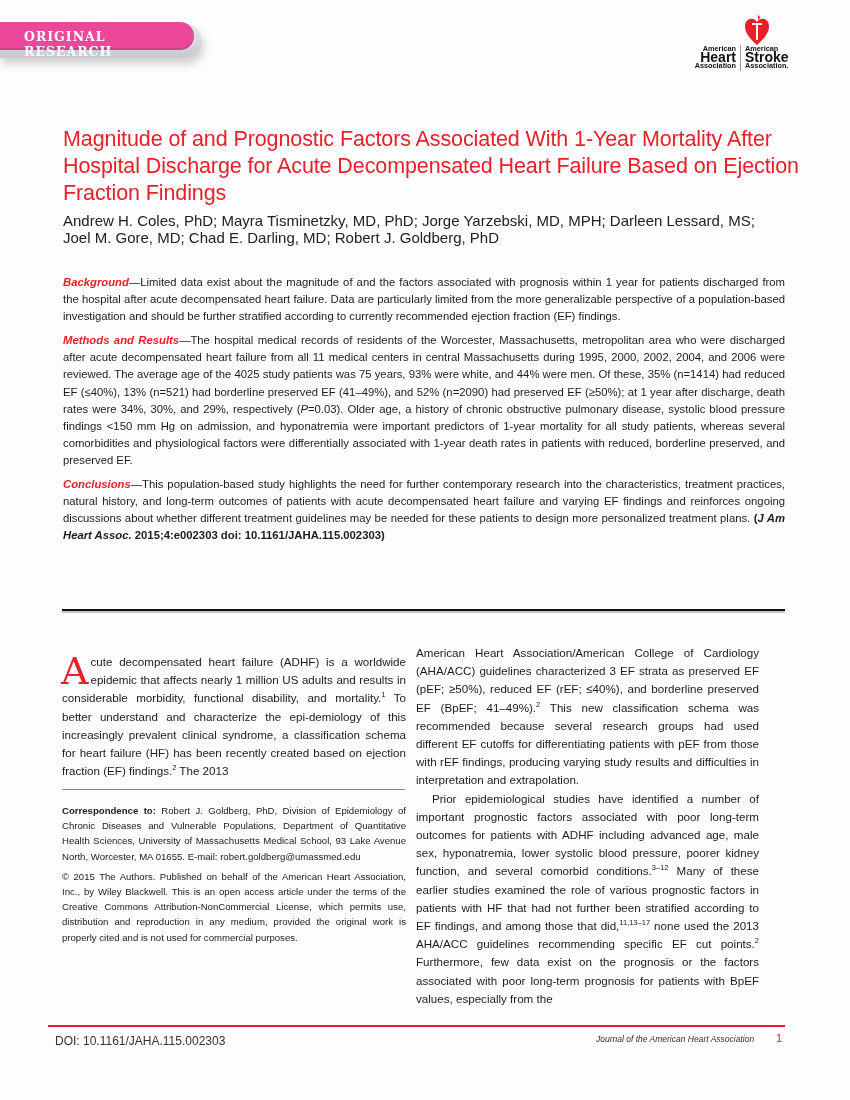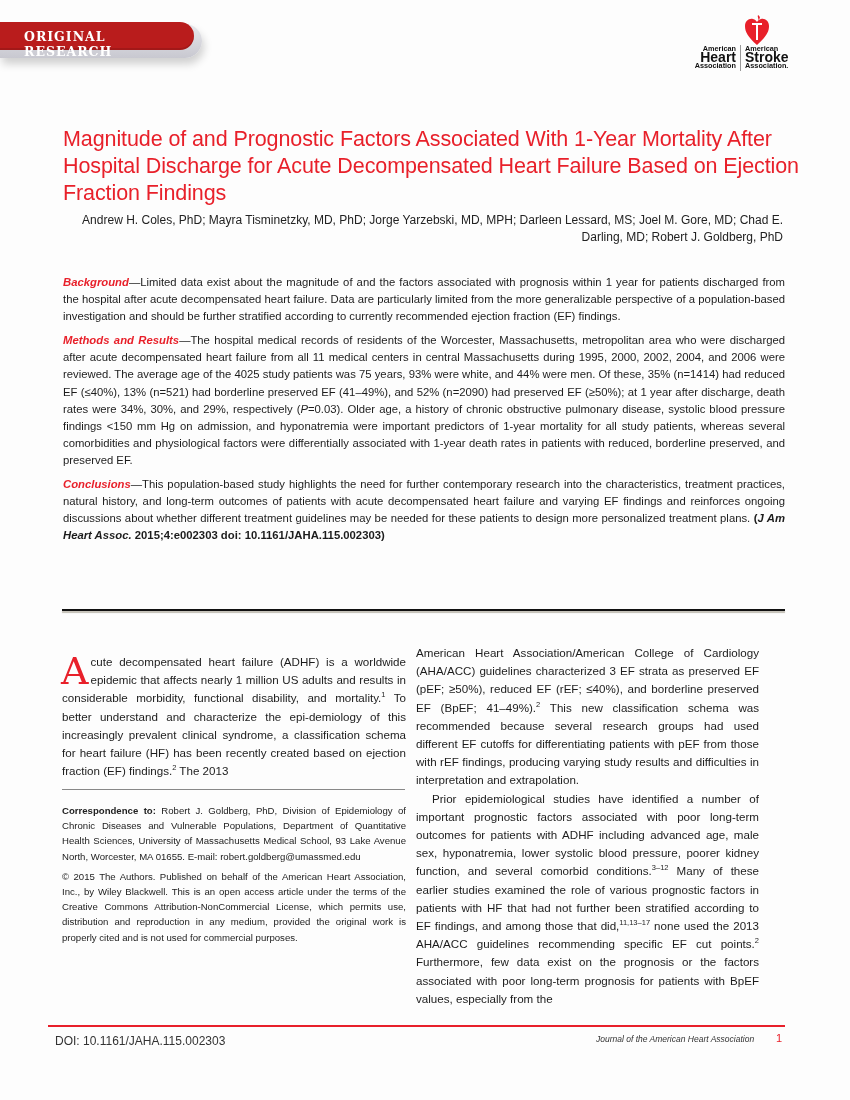--- a/index.html
+++ b/index.html
@@ -3,37 +3,37 @@
 <meta charset="utf-8">
 <style>
   * { box-sizing: border-box; margin: 0; padding: 0; }
   html, body { width: 850px; height: 1100px; background: #fdfdfd; }
   body { position: relative; font-family: "Liberation Sans", sans-serif; color: #1a1a1a; overflow: hidden; }
 
   
   .banner-wrap { position: absolute; left: 0; top: 20px; width: 200px; height: 40px; }
   .banner-shadow { position: absolute; left: 0; top: 4px; width: 202px; height: 34px; border-radius: 0 18px 18px 0;
     background: linear-gradient(#e8e8ec, #c8c8d0); box-shadow: 2px 6px 8px rgba(0,0,0,0.18); }
-  .banner { position: absolute; left: 0; top: 2px; width: 194px; height: 28px; background: #b91c1c;
+  .banner { position: absolute; left: 0; top: 2px; width: 194px; height: 28px; background: #ec4899;
     border-radius: 0 14px 14px 0; box-shadow: inset 0 -2px 0 rgba(0,0,0,0.12); }
   .banner-text { position: absolute; left: 24px; top: 7px; color: #fff; font-family: "DejaVu Serif", serif;
     font-weight: bold; font-size: 12.5px; letter-spacing: 1px; }
 
   
   .logo { position: absolute; left: 684px; top: 14px; width: 110px; height: 60px; }
   .logo-heart { position: absolute; left: 60px; top: 0px; width: 26px; height: 32px; }
   .logo-left { position: absolute; left: 0; top: 31px; width: 52px; text-align: right; font-size: 7.3px; font-weight: bold; line-height: 8px; color: #111; }
   .logo-left .big, .logo-right .big { font-size: 14px; line-height: 9px; }
   .logo-divider { position: absolute; left: 56px; top: 31px; width: 1px; height: 26px; background: #999; }
   .logo-right { position: absolute; left: 61px; top: 31px; width: 60px; text-align: left; font-size: 7.3px; font-weight: bold; line-height: 8px; color: #111; }
 
   
   .title { position: absolute; left: 63px; top: 126px; width: 740px; color: #e8202a; font-size: 21.5px;
     line-height: 27px; font-family: "Liberation Sans", sans-serif; letter-spacing: -0.1px; }
-  .authors { position: absolute; left: 63px; top: 212px; width: 720px; font-size: 12px; line-height: 17px; color: #222; text-align: right; }
+  .authors { position: absolute; left: 63px; top: 212px; width: 720px; font-size: 15px; line-height: 17px; color: #222; }
 
   
   .abstract { position: absolute; left: 63px; top: 274px; width: 722px; font-size: 11.3px; line-height: 17.1px; color: #1c1c1c; text-align: justify; }
   .abstract p { margin-bottom: 7px; }
   .abs-label { color: #e8202a; font-style: italic; font-weight: bold; }
   .citation { font-weight: bold; }
   .citation i { font-style: italic; }
   .keywords { font-size: 11.3px; }
   .kw-label { color: #e8202a; font-weight: bold; }
   .kw-bullet { color: #e8202a; padding: 0 3px; }

